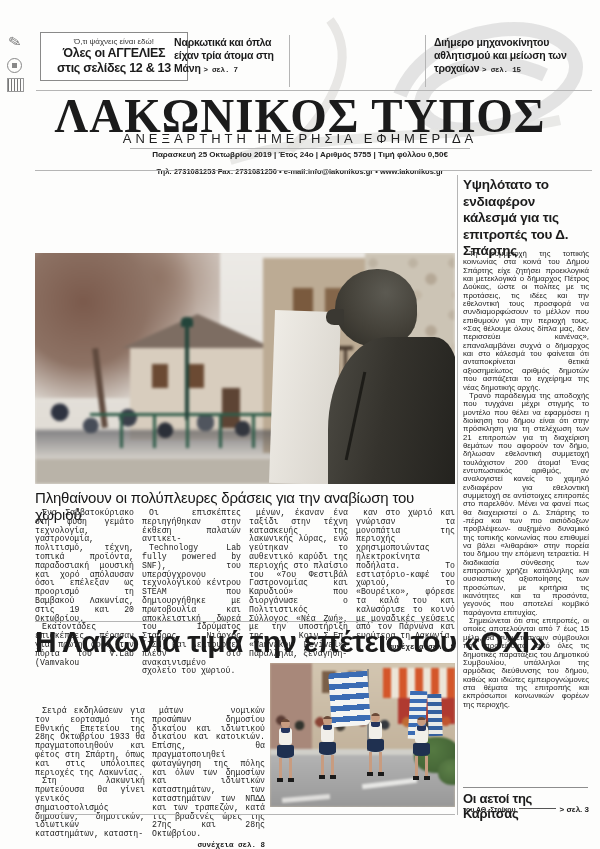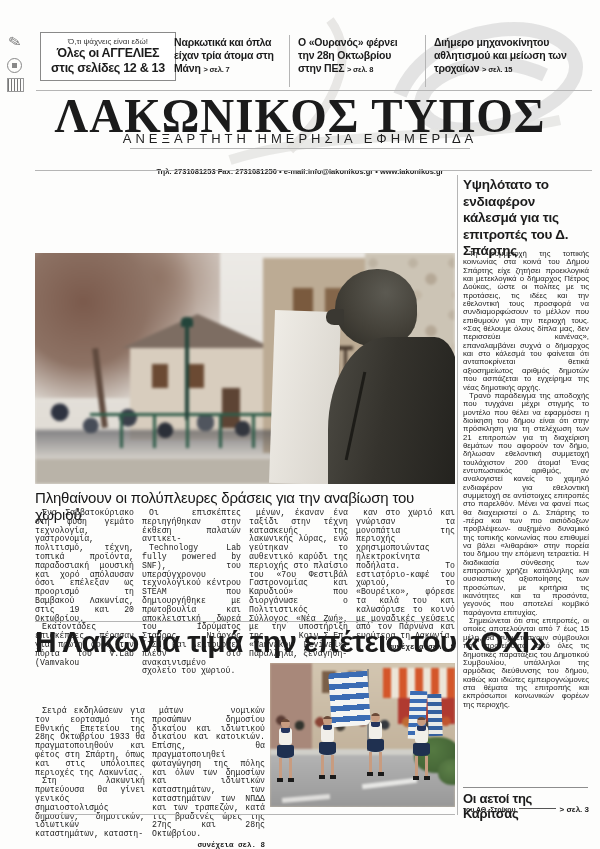--- a/index.html
+++ b/index.html
@@ -1,24 +1,24 @@
 <!DOCTYPE html>
 <html><head>
 <meta charset="utf-8">
 <style>
   html,body{margin:0;padding:0;}
   body{width:600px;height:849px;background:#f4f3f1;font-family:"Liberation Sans",sans-serif;color:#1b1b1b;}
   #page{position:relative;width:600px;height:849px;background:#fdfdfc;overflow:hidden;}
   .abs{position:absolute;}
   
-  .adsbox{border:1.5px solid #8a8a8a;background:#fff;padding:4px 6px;text-align:center;}
+  .adsbox{border:1.5px solid #8a8a8a;background:#fff;padding:4px 12px;text-align:center;}
   .adsbox .l1{font-size:8px;color:#333;}
   .adsbox .l2,.adsbox .l3{font-size:12.5px;font-weight:700;letter-spacing:-0.3px;line-height:15px;}
   .teaser{font-size:10.5px;font-weight:700;line-height:13px;letter-spacing:-0.2px;}
-  .teaser .pref{font-size:7.5px;font-weight:700;color:#222;}
+  .teaser .pref{font-size:7.5px;font-weight:700;color:#222;font-family:Liberation Mono, monospace;}
   .vdiv{width:1px;background:#b5b5b5;}
   .hrule{background:#b5b5b5;height:1px;}
   .hrule-dark{background:#8d8d8d;height:1px;}
   
   .mast-title{font-family:"Liberation Serif",serif;font-weight:700;font-size:47px;letter-spacing:1px;text-align:center;transform:scaleY(1.05);white-space:nowrap;}
   .mast-sub{font-size:13px;letter-spacing:4px;text-align:center;color:#1e1e1e;}
   .issue{font-size:8px;font-weight:700;text-align:center;color:#222;}
   .contact{font-size:7.5px;font-weight:700;text-align:center;color:#222;margin-top:8px;}
   
   .h1a{font-size:33px;line-height:36px;font-weight:700;letter-spacing:-0.8px;}
@@ -73,34 +73,31 @@
     <div class="l1">Ό,τι ψάχνεις είναι εδώ!</div>
     <div class="l2">Όλες οι ΑΓΓΕΛΙΕΣ</div>
     <div class="l3">στις σελίδες 12 &amp; 13</div>
   </div>
 
   <div class="abs teaser" style="left:174px;top:36px;width:110px;z-index:1;">
     <span>Ναρκωτικά και όπλα είχαν τρία άτομα στη Μάνη</span>
     <span class="pref">&gt; σελ. 7</span>
   </div>
   <div class="abs vdiv" style="left:289px;top:35px;height:52px;z-index:1;"></div>
-  <div class="abs teaser" style="left:298px;top:36px;width:118px;z-index:1;">
-    <span>Ο «Ουρανός» φέρνει την 28η Οκτωβρίου στην ΠΕΣ</span>
-    <span class="pref">&gt; σελ. 8</span>
-  </div>
   <div class="abs vdiv" style="left:425px;top:35px;height:52px;z-index:1;"></div>
   <div class="abs teaser" style="left:434px;top:36px;width:146px;z-index:1;">
     <span>Διήμερο μηχανοκίνητου αθλητισμού και μείωση των τροχαίων</span>
     <span class="pref">&gt; σελ. 15</span>
   </div>
   <div class="abs hrule" style="left:36px;top:90px;width:556px;z-index:1;"></div>
 
   <div class="abs mast-title" style="left:0;top:88px;width:600px;z-index:1;">ΛΑΚΩΝΙΚΟΣ ΤΥΠΟΣ</div>
   <div class="abs mast-sub" style="left:0;top:131px;width:600px;z-index:1;">ΑΝΕΞΑΡΤΗΤΗ ΗΜΕΡΗΣΙΑ ΕΦΗΜΕΡΙΔΑ</div>
   <div class="abs hrule" style="left:130px;top:148px;width:340px;z-index:1;"></div>
+  <div class="abs issue" style="left:0;top:150px;width:600px;z-index:1;">Παρασκευή 25 Οκτωβρίου 2019 | Έτος 24ο | Αριθμός 5755 | Τιμή φύλλου 0,50€</div>
   <div class="abs contact" style="left:0;top:159px;width:600px;z-index:1;">Τηλ: 2731081253 Fax: 2731081250 • e-mail:info@lakonikos.gr • www.lakonikos.gr</div>
   <div class="abs hrule" style="left:35px;top:170px;width:557px;z-index:1;"></div>
 
   <div class="abs vdiv" style="left:457px;top:175px;height:640px;z-index:1;"></div>
 
 
   <div class="abs photo" style="left:35px;top:253px;width:420px;height:231px;z-index:1;">
     <div class="p1bg">
       <div class="abs" style="inset:0;background:linear-gradient(#eceae6,#ddd8d0);"></div>
       <div class="abs" style="left:-25px;top:-15px;width:210px;height:160px;background:radial-gradient(circle at 35% 40%,#7b5a4c 0%,#8d7264 38%,rgba(141,114,100,0) 68%),radial-gradient(circle at 70% 25%,#967a6a 0%,rgba(150,122,106,0) 55%);"></div>

